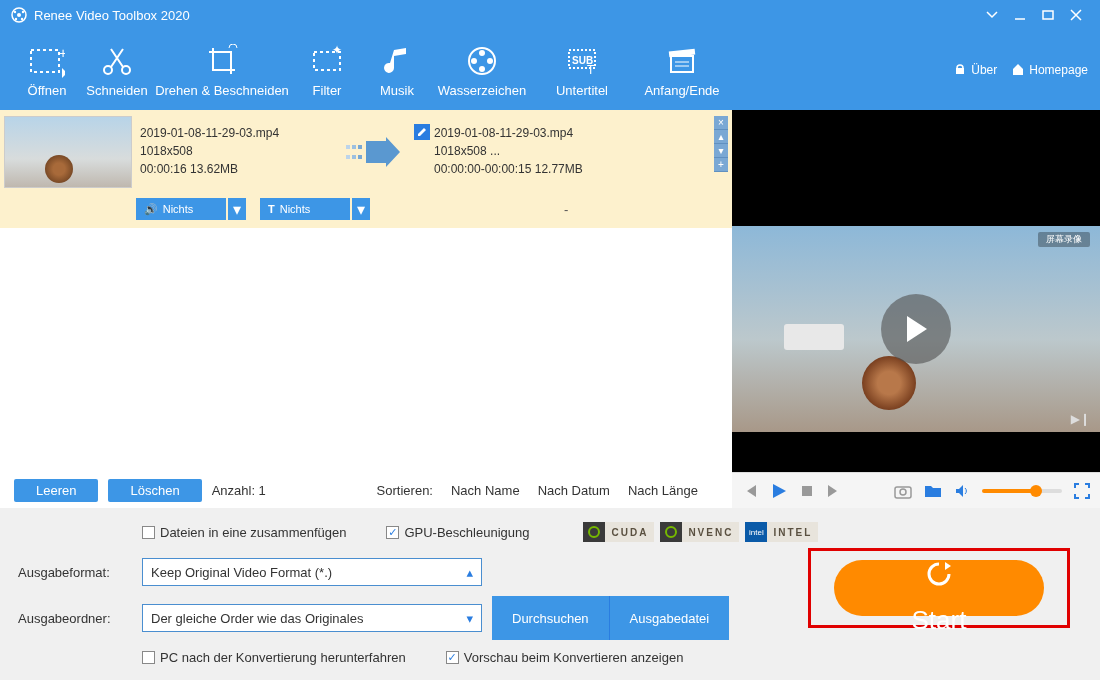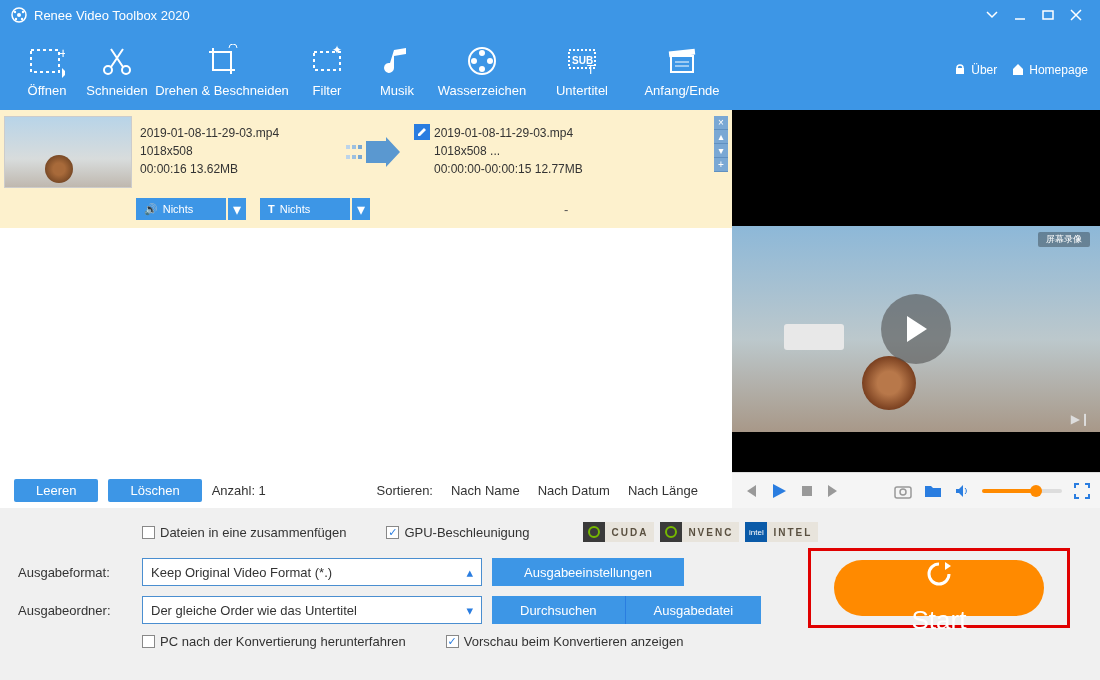--- a/index.html
+++ b/index.html
@@ -73,21 +73,21 @@
 .gpubadges { display: flex; gap: 6px; margin-left: 14px; }
 .gpubadge { display: flex; align-items: center; height: 28px; font-size: 10px; }
 .gpubadge .ic { width: 22px; height: 20px; display: flex; align-items: center; justify-content: center; }
 .gpubadge .tx { background: #e8e4dc; padding: 0 6px; height: 20px; display: flex; align-items: center; letter-spacing: 2px; font-weight: bold; color: #5a5040; }
 .formrow { display: flex; align-items: center; gap: 10px; margin-bottom: 10px; font-size: 13px; color: #333; }
 .formrow .lbl { width: 114px; }
 .selectbox { width: 340px; height: 28px; border: 1px solid #4a8ed0; background: #fff; display: flex; align-items: center; padding: 0 8px; justify-content: space-between; cursor: pointer; }
 .selectbox .caret { color: #2a7de0; }
 .midbtn { background: #3d96e6; color: #fff; border: none; height: 28px; padding: 0 24px; font-size: 13px; cursor: pointer; }
 .twobtn { display: flex; }
-.twobtn button { background: #3d96e6; color: #fff; border: none; height: 28px; padding: 0 28px; font-size: 13px; cursor: pointer; }
+.twobtn button { background: #3d96e6; color: #fff; border: none; height: 44px; padding: 0 20px; font-size: 13px; cursor: pointer; }
 .twobtn button:first-child { border-right: 1px solid #2a7de0; }
 
 .startwrap { position: absolute; right: 30px; top: 40px; width: 262px; height: 80px; border: 3px solid #e00000; display: flex; align-items: center; justify-content: center; padding: 8px; }
 .startbtn { width: 210px; height: 56px; background: #ff8a00; border-radius: 28px; display: flex; align-items: center; gap: 10px; color: #fff; font-size: 26px; cursor: pointer; flex-direction: column; }
 </style>
 </head>
 <body>
 
 <div class="titlebar">
   <div class="logo">
@@ -388,27 +388,26 @@
         </div>
     </div>
   </div>
 
   <div class="formrow">
     <div class="lbl">Ausgabeformat:</div>
     <div class="selectbox">
       <span>Keep Original Video Format (*.)</span>
       <span class="caret">▴</span>
     </div>
-    <button class="midbtn" style="width:192px">Ausgabeeinstellungen</button>
   </div>
 
   <div class="formrow">
     <div class="lbl">Ausgabeordner:</div>
     <div class="selectbox">
-      <span>Der gleiche Order wie das Untertitel</span>
+      <span>Der gleiche Order wie das Originales</span>
       <span class="caret">▾</span>
     </div>
     <div class="twobtn">
       <button>Durchsuchen</button>
       <button>Ausgabedatei</button>
     </div>
   </div>
 
   <div class="formrow" style="padding-left:124px;gap:40px">
     <div class="chk">

